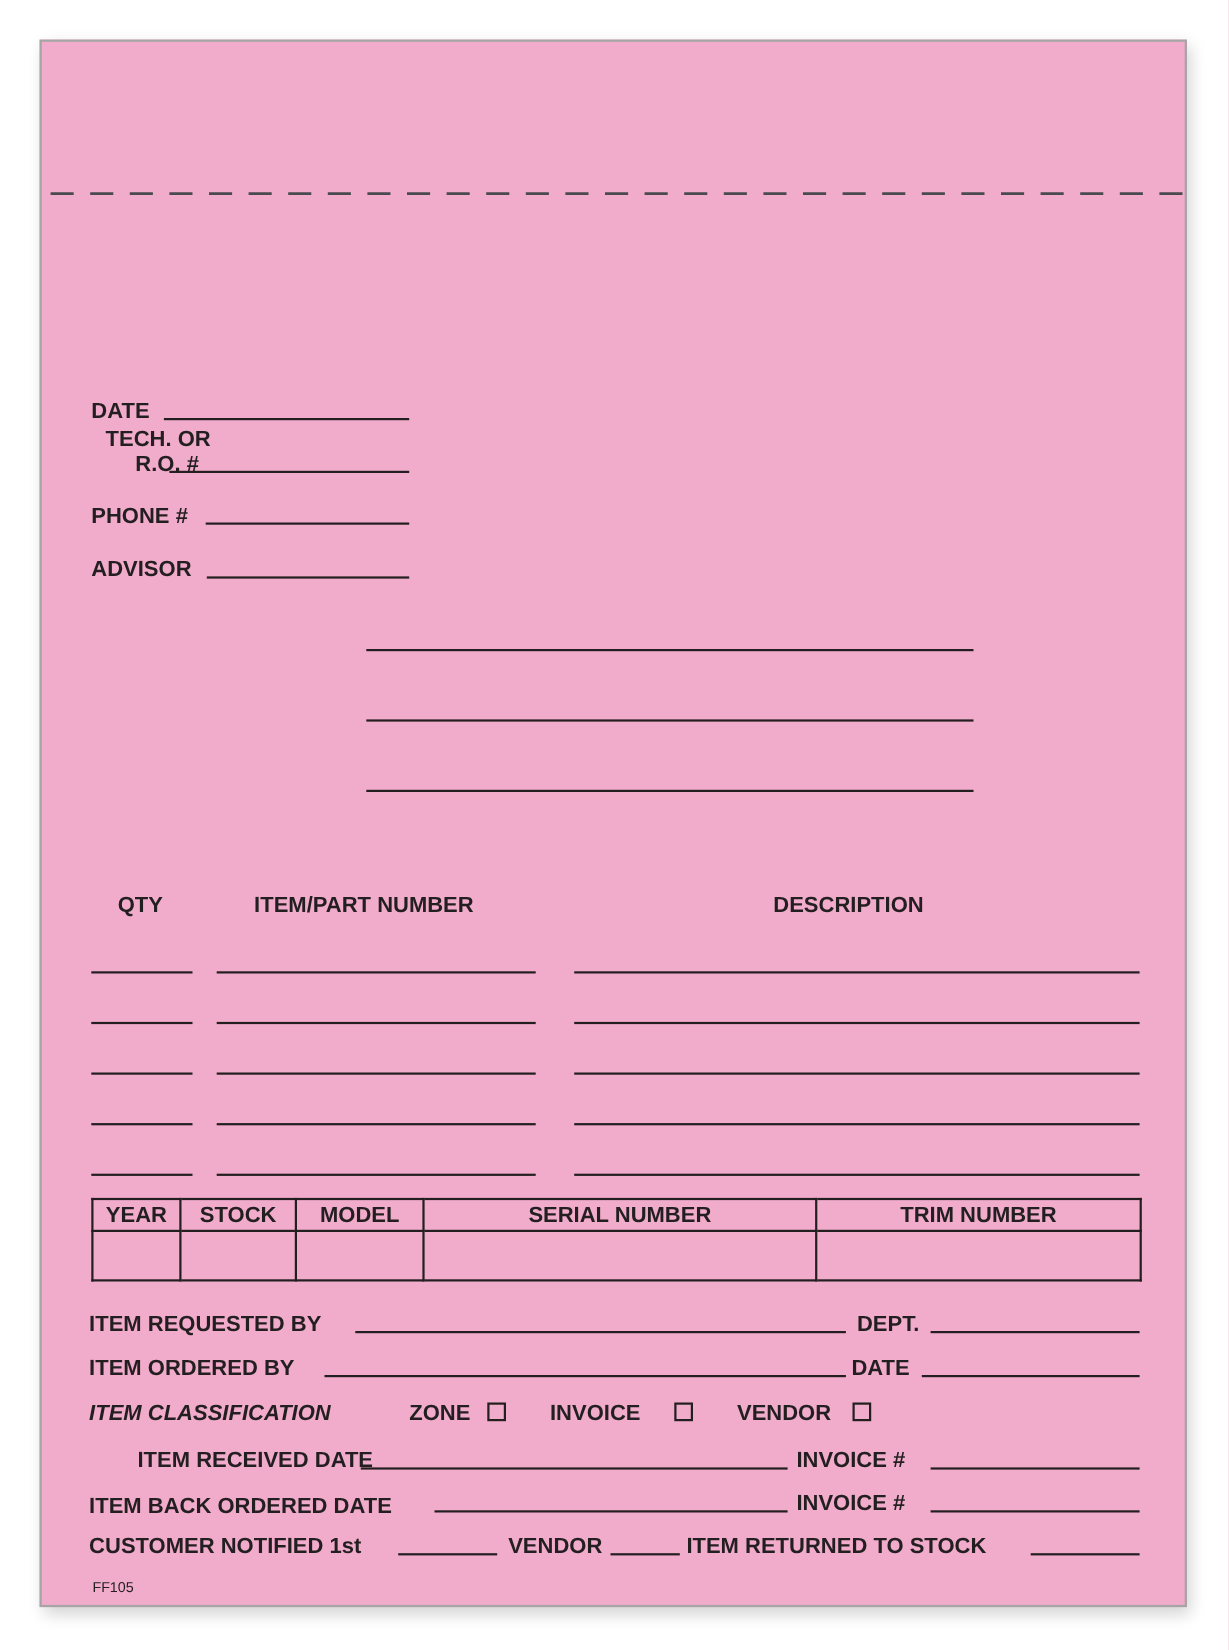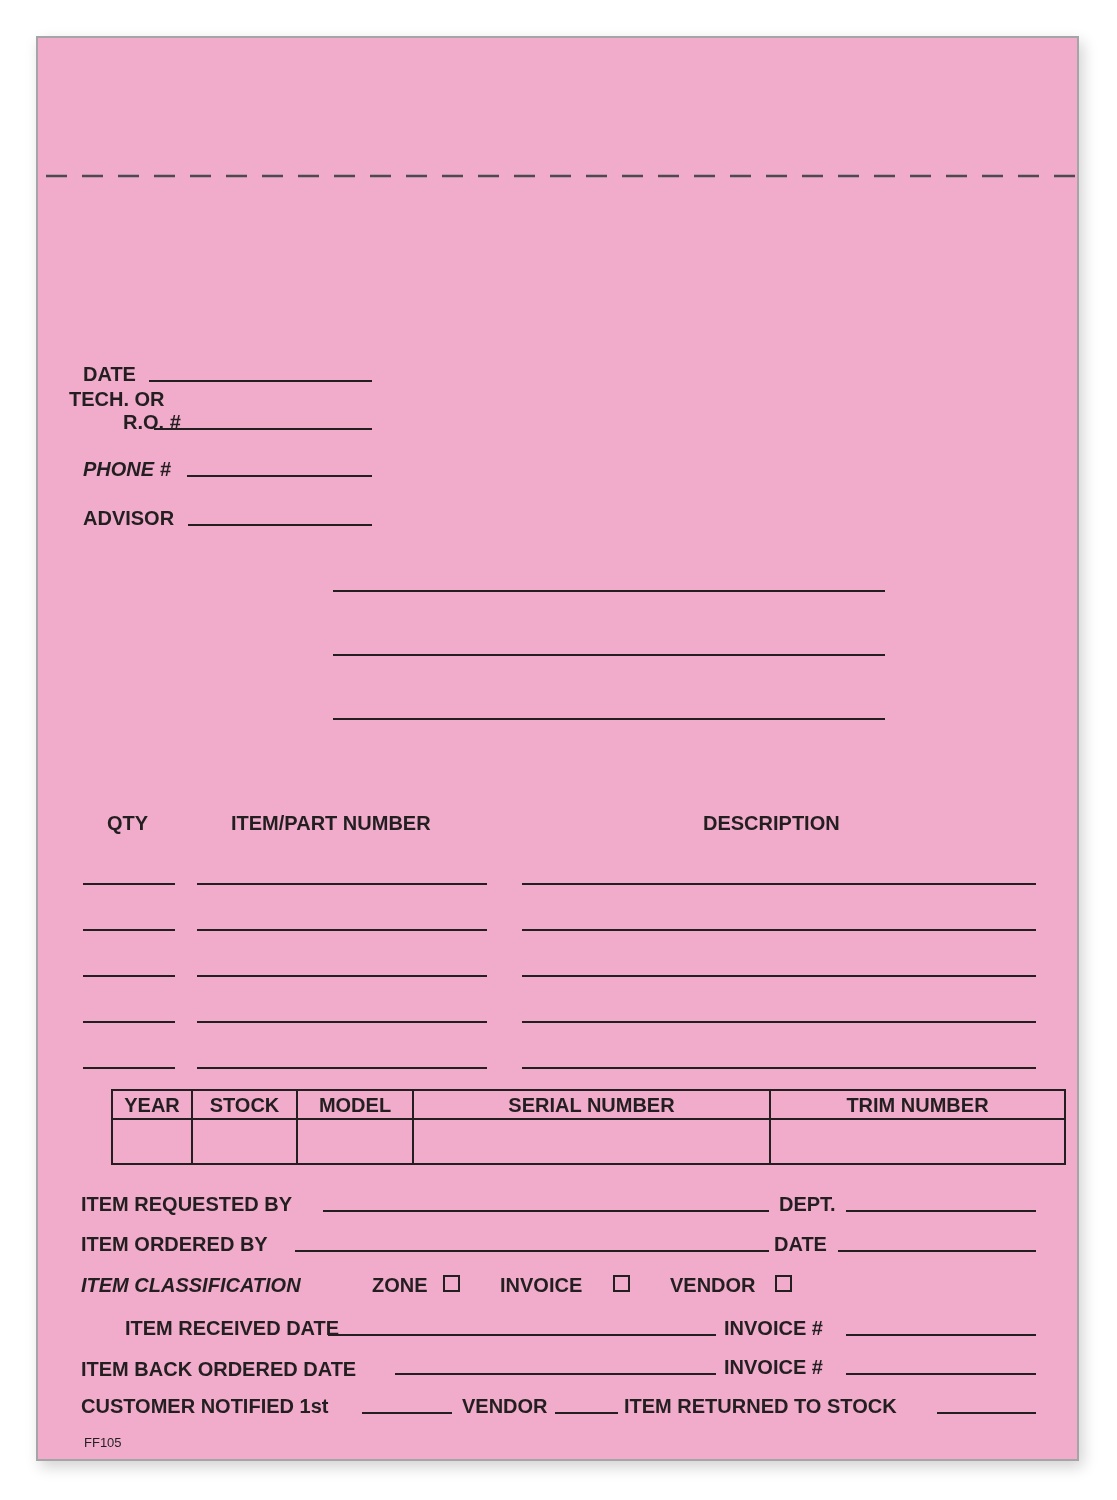--- a/index.html
+++ b/index.html
@@ -10,21 +10,21 @@
   .sheet {
     position: absolute; left: 36px; top: 36px; width: 1043px; height: 1425px;
     background: #f1abcb; border: 2px solid #a5a5a5; box-sizing: border-box;
     box-shadow: 4px 6px 14px rgba(0,0,0,0.18);
   }
   .perf-svg { position: absolute; left: 0; top: 136px; }
   .lbl { position: absolute; font-weight: bold; font-size: 20px; line-height: 22px; white-space: nowrap; }
   .line { position: absolute; height: 0; border-top: 2px solid #231f20; }
   .vtable {
     position: absolute; left: 45px; top: 1051px; width: 955px; height: 76px;
-    border: 2px solid #231f20; box-sizing: border-box; border-collapse: collapse; margin-left: 28px;
+    border: 2px solid #231f20; box-sizing: border-box; border-collapse: collapse;
   }
   .vtable th, .vtable td { border: 2px solid #231f20; padding: 0; }
   .vtable th { font-weight: bold; font-size: 20px; height: 27px; line-height: 26px; text-align: center; }
   .vtable td { height: 43px; }
   .chk {
     position: absolute; width: 17px; height: 17px; border: 2px solid #231f20; box-sizing: border-box; background: transparent;
   }
   .code { position: absolute; font-size: 13px; left: 46px; top: 1397px; }
 </style>
 </head>
@@ -32,25 +32,25 @@
 
 <div class="sheet">
 
   <svg class="perf-svg" width="1041" height="4">
     <line x1="0" y1="2" x2="1041" y2="2" stroke="#4a4a4f" stroke-width="2.5" stroke-dasharray="21 15" stroke-dashoffset="-8"></line>
   </svg>
 
   <span class="lbl" style="left:45px;top:325px;">DATE</span>
   <div class="line" style="left:111px;top:342px;width:223px;"></div>
 
-  <span class="lbl" style="left:31px;top:350px;">TECH. OR</span>
+  <span class="lbl" style="left:58px;top:350px;">TECH. OR</span>
   <span class="lbl" style="left:45px;top:373px;margin-left:40px;">R.O. #</span>
   <div class="line" style="left:116px;top:390px;width:218px;"></div>
 
-  <span class="lbl" style="left:45px;top:420px;font-style:italic;">PHONE #</span>
+  <span class="lbl" style="left:45px;top:420px;">PHONE #</span>
   <div class="line" style="left:149px;top:437px;width:185px;"></div>
 
   <span class="lbl" style="left:45px;top:469px;">ADVISOR</span>
   <div class="line" style="left:150px;top:486px;width:184px;"></div>
 
   <div class="line" style="left:295px;top:552px;width:552px;"></div>
   <div class="line" style="left:295px;top:616px;width:552px;"></div>
   <div class="line" style="left:295px;top:680px;width:552px;"></div>
 
   <span class="lbl" style="left:69px;top:774px;">QTY</span>

